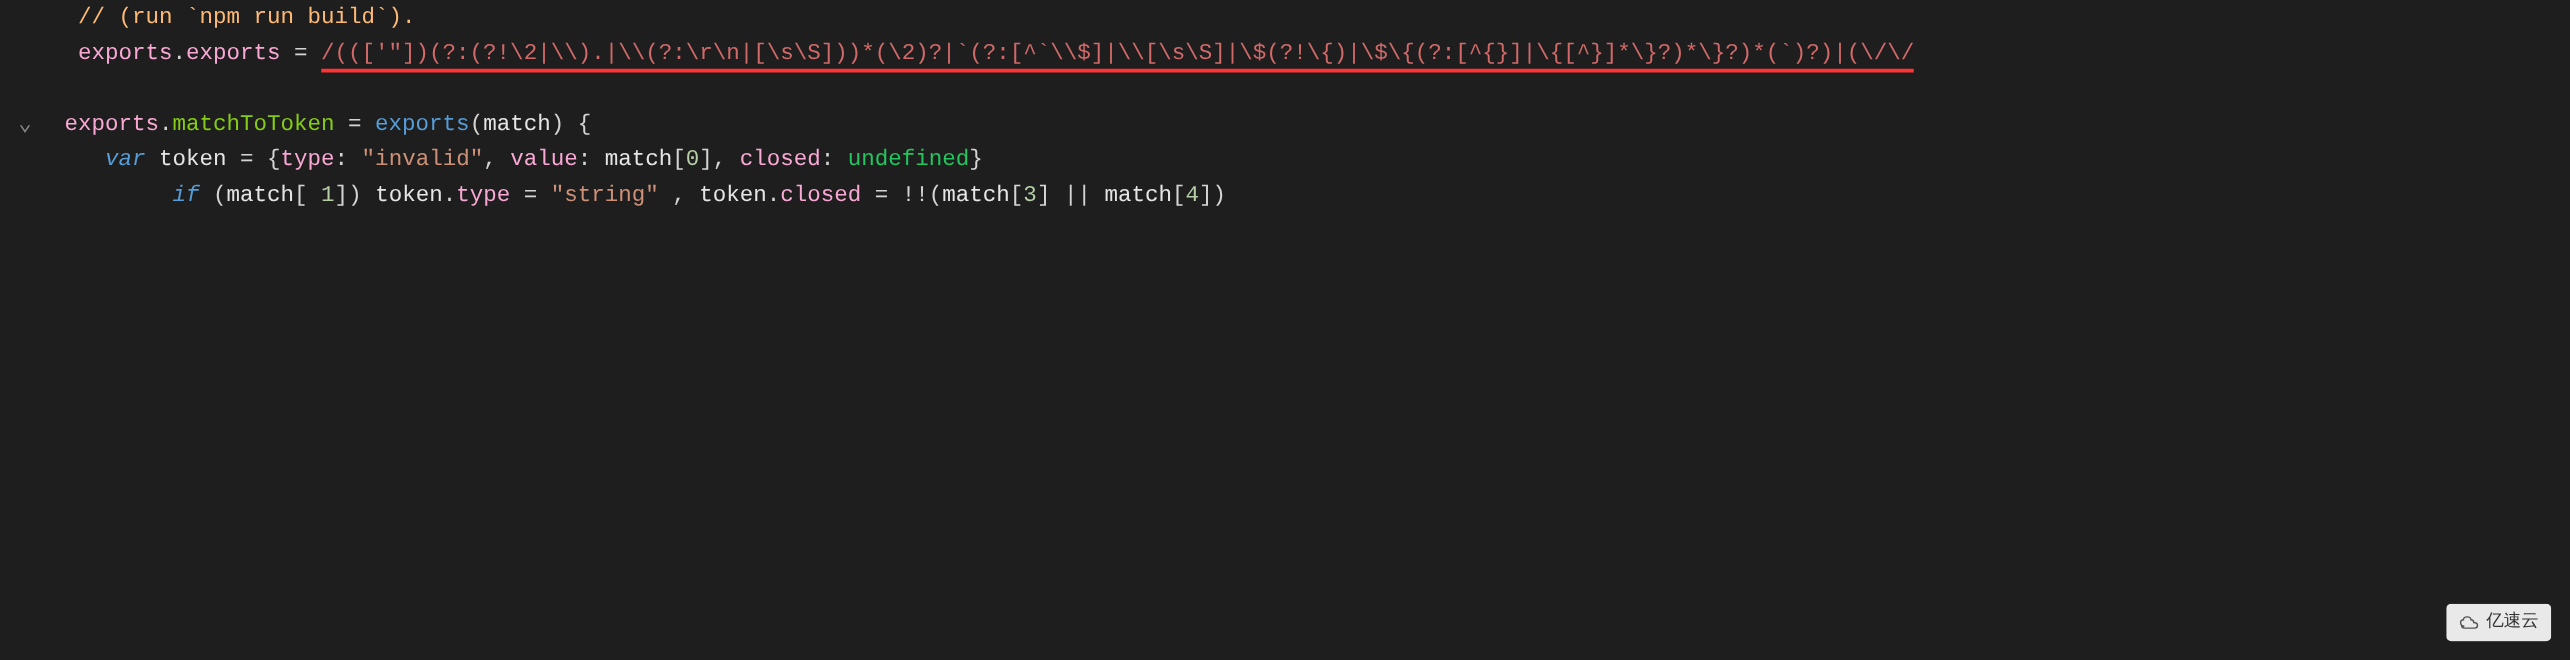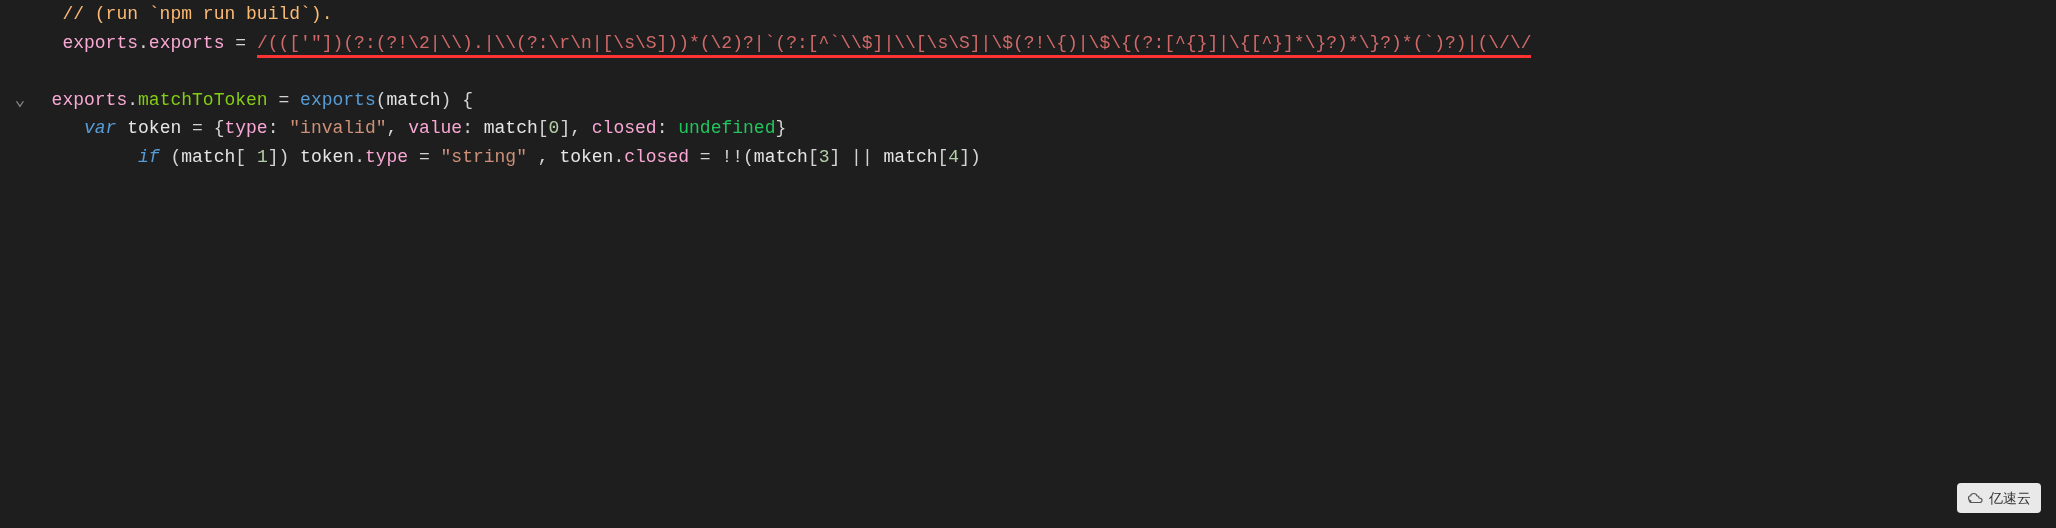--- a/index.html
+++ b/index.html
@@ -56,21 +56,21 @@
     }
     .watermark {
       position: fixed;
       bottom: 15px;
       right: 15px;
       background: rgba(255,255,255,0.9);
       color: #333;
       padding: 4px 10px;
       border-radius: 4px;
       font-size: 14px;
-      font-family: Liberation Sans, sans-serif;
+      font-family: Liberation Mono, monospace;
       display: flex;
       align-items: center;
       gap: 4px;
     }
     .watermark svg {
       width: 18px;
       height: 12px;
     }
     .content {
       display: inline;

